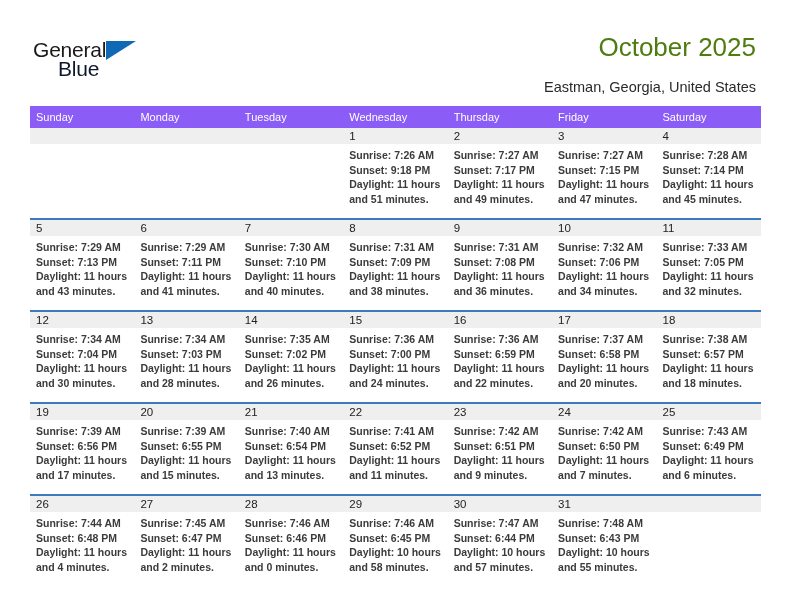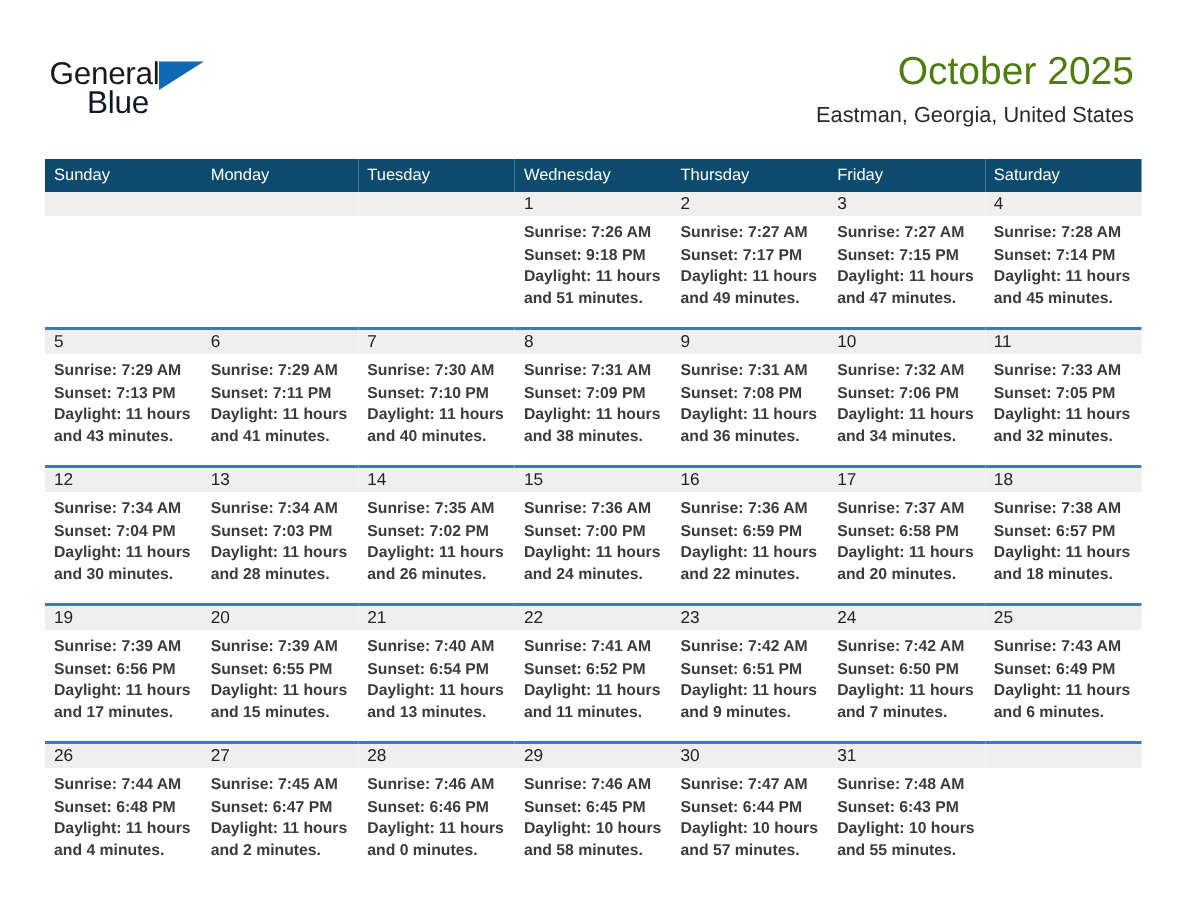--- a/index.html
+++ b/index.html
@@ -74,35 +74,35 @@
     font-size: 26px;
     font-weight: normal;
     color: #4d7c0f;
     line-height: 34px;
     white-space: nowrap;
   }
   .location {
     font-size: 14.5px;
     color: #2a2a2a;
     line-height: 22px;
-    margin-top: 2px;
+    margin-top: 12px;
     white-space: nowrap;
   }
 
   
   .calendar {
     position: absolute;
     left: 30px;
     top: 106px;
     width: 731px;
     border-collapse: collapse;
     table-layout: fixed;
   }
   .calendar th {
-    background: #0c4a6e;
+    background: #8b5cf6;
     color: #ffffff;
     font-size: 11px;
     font-weight: normal;
     text-align: left;
     padding: 4px 0 4px 6px;
     height: 14px;
     line-height: 14px;
   }
   .calendar td {
     vertical-align: top;

